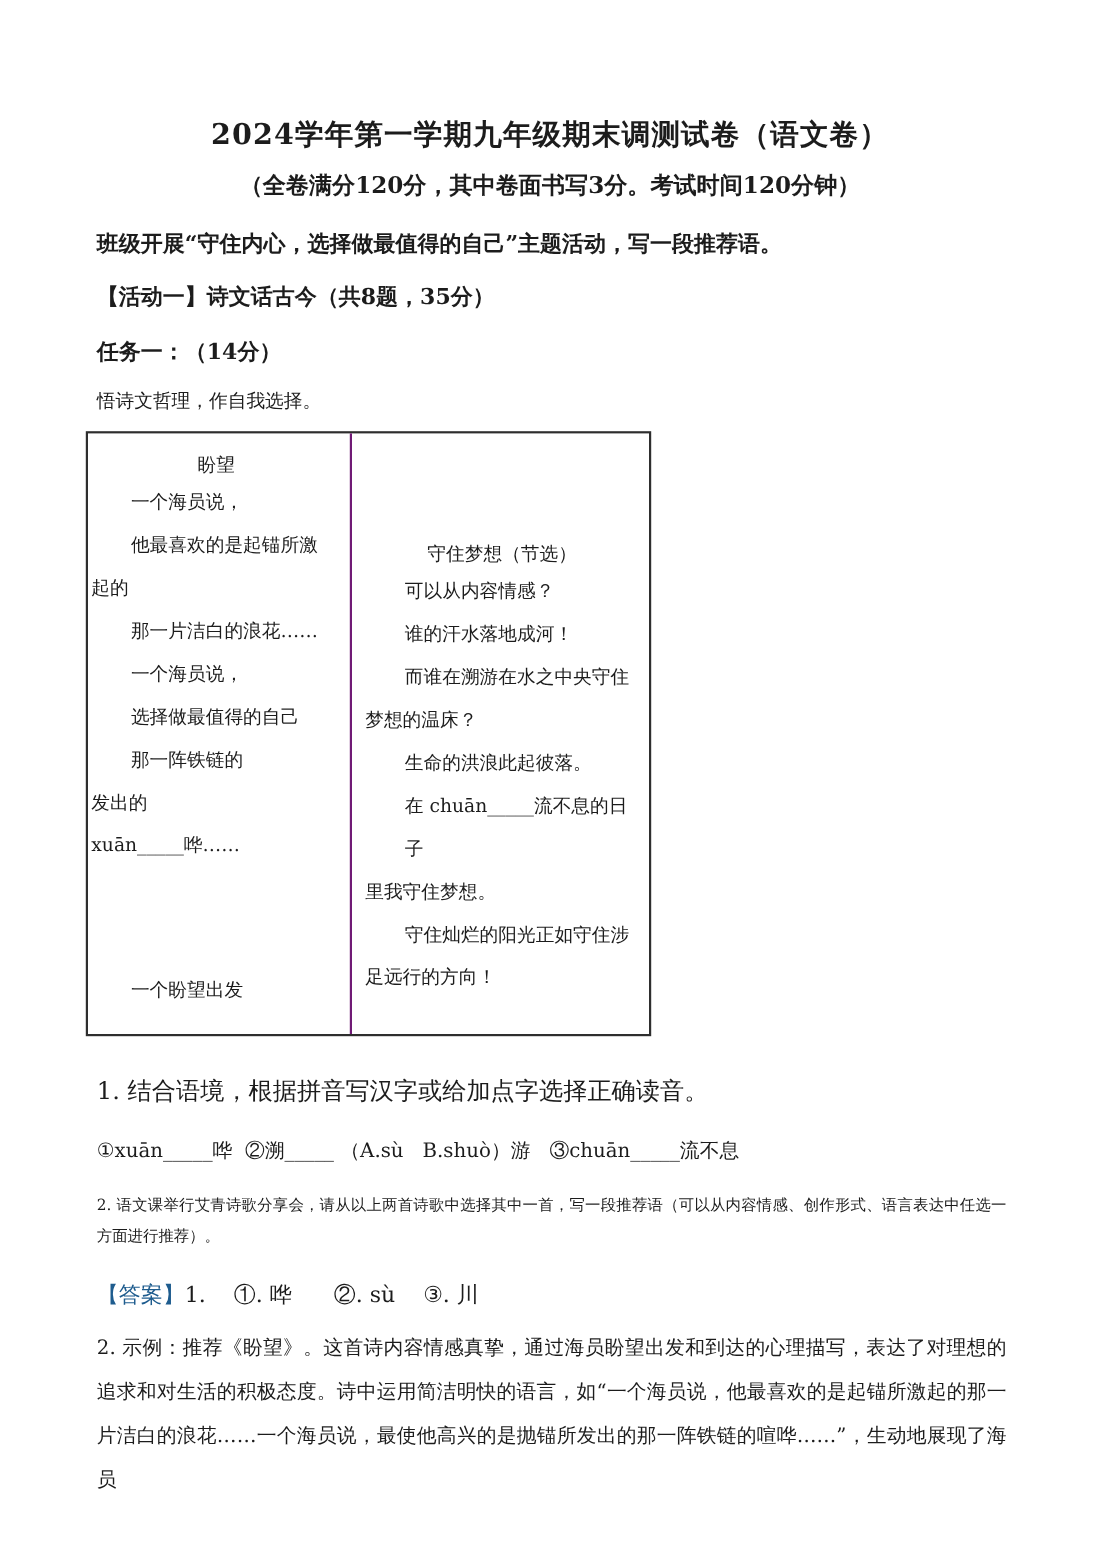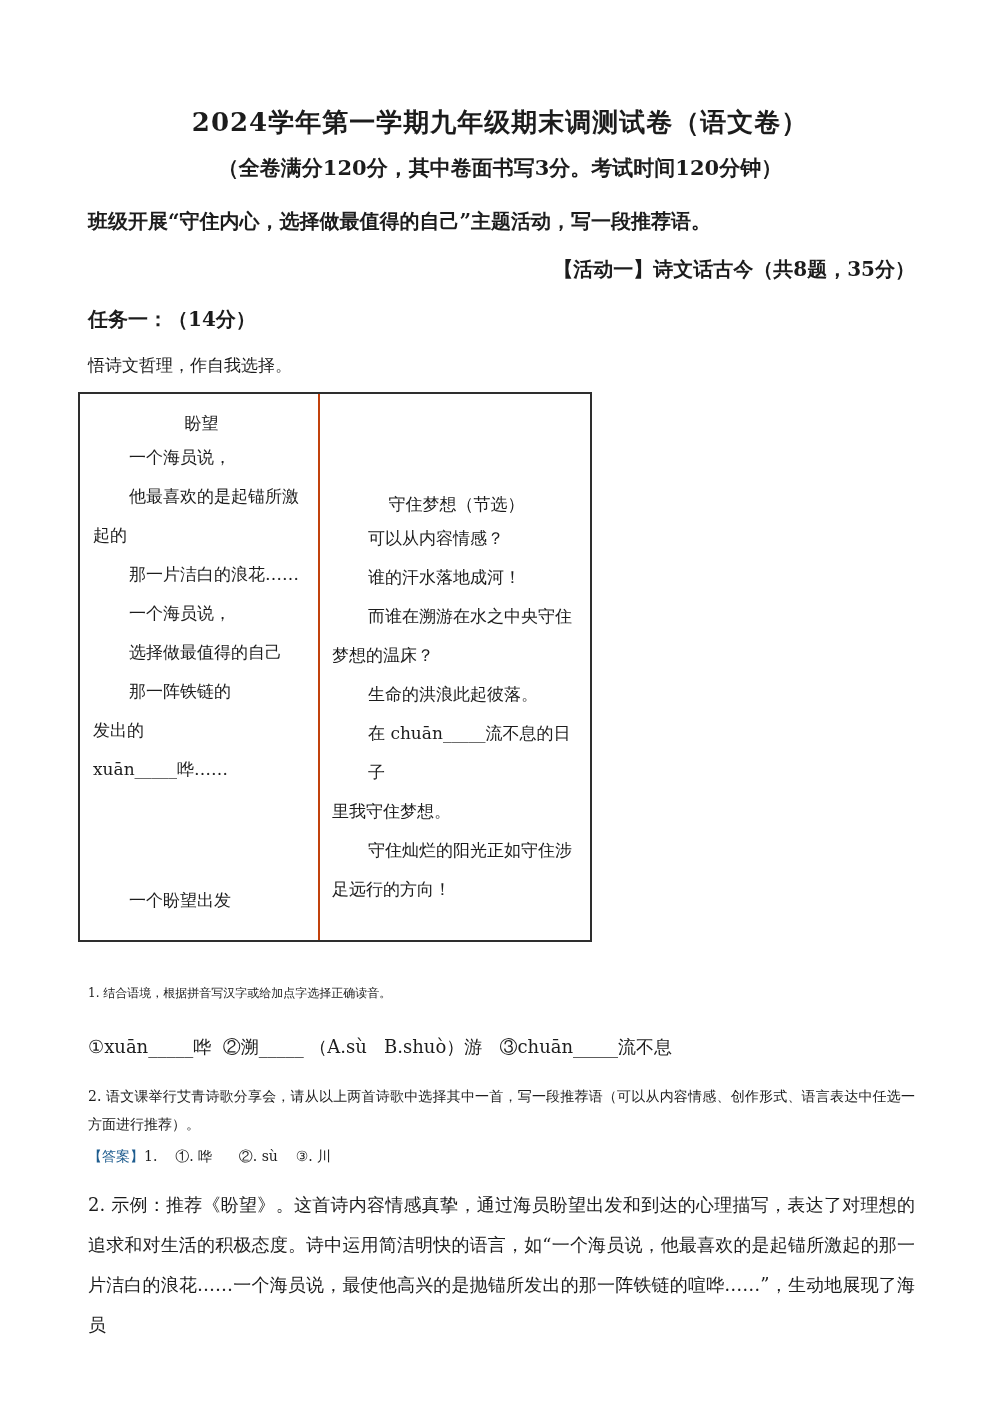--- a/index.html
+++ b/index.html
@@ -27,21 +27,20 @@
   }
   .intro-line {
     margin-top:24px;
     font-size:20px; font-weight:700;
     line-height:30px;
   }
   .activity-heading {
     margin-top:18px;
     font-size:20px; font-weight:700;
     line-height:30px;
-    text-align:right;
   }
   .task-heading {
     margin-top:20px;
     font-size:20px; font-weight:700;
     line-height:30px;
   }
   .task-intro {
     margin-top:18px;
     font-size:17px;
     line-height:26px;
@@ -50,56 +49,56 @@
     margin-top:14px;
     margin-left:-10px;
     width:514px;
     display:flex;
     border:2px solid #2e2e2e;
     box-sizing:border-box;
   }
   .poem-cell-left {
     width:240px;
     box-sizing:border-box;
-    border-right:2px solid #c2410c;
-    padding:14px 8px 20px 13px;
+    border-right:2px solid #701a75;
+    padding:14px 8px 20px 3px;
   }
   .poem-cell-right {
     flex:1;
     box-sizing:border-box;
     padding:95px 9px 18px 12px;
   }
   .poem-title {
     text-align:center;
     font-size:17px;
     line-height:30px;
   }
   .pl { font-size:17px; line-height:39px; white-space:pre-wrap; }
   .indent { padding-left:36px; }
   .gap-top { margin-top:92px; }
   .q-text {
     margin-top:36px;
-    font-size:12px;
+    font-size:22px;
     line-height:30px;
   }
   .q-items {
     margin-top:24px;
     font-size:18px;
     line-height:30px;
     white-space:pre-wrap;
   }
   .q2-text {
     margin-top:20px;
     font-size:14px;
     line-height:28px;
     text-align:justify;
   }
   .answer-line {
-    margin-top:3px;
-    font-size:14px;
+    margin-top:24px;
+    font-size:20px;
     line-height:30px;
     white-space:pre-wrap;
   }
   .answer-label { font-weight:400; }
   .a2-text {
     margin-top:14px;
     font-size:18px;
     line-height:40px;
     text-align:justify;
   }

